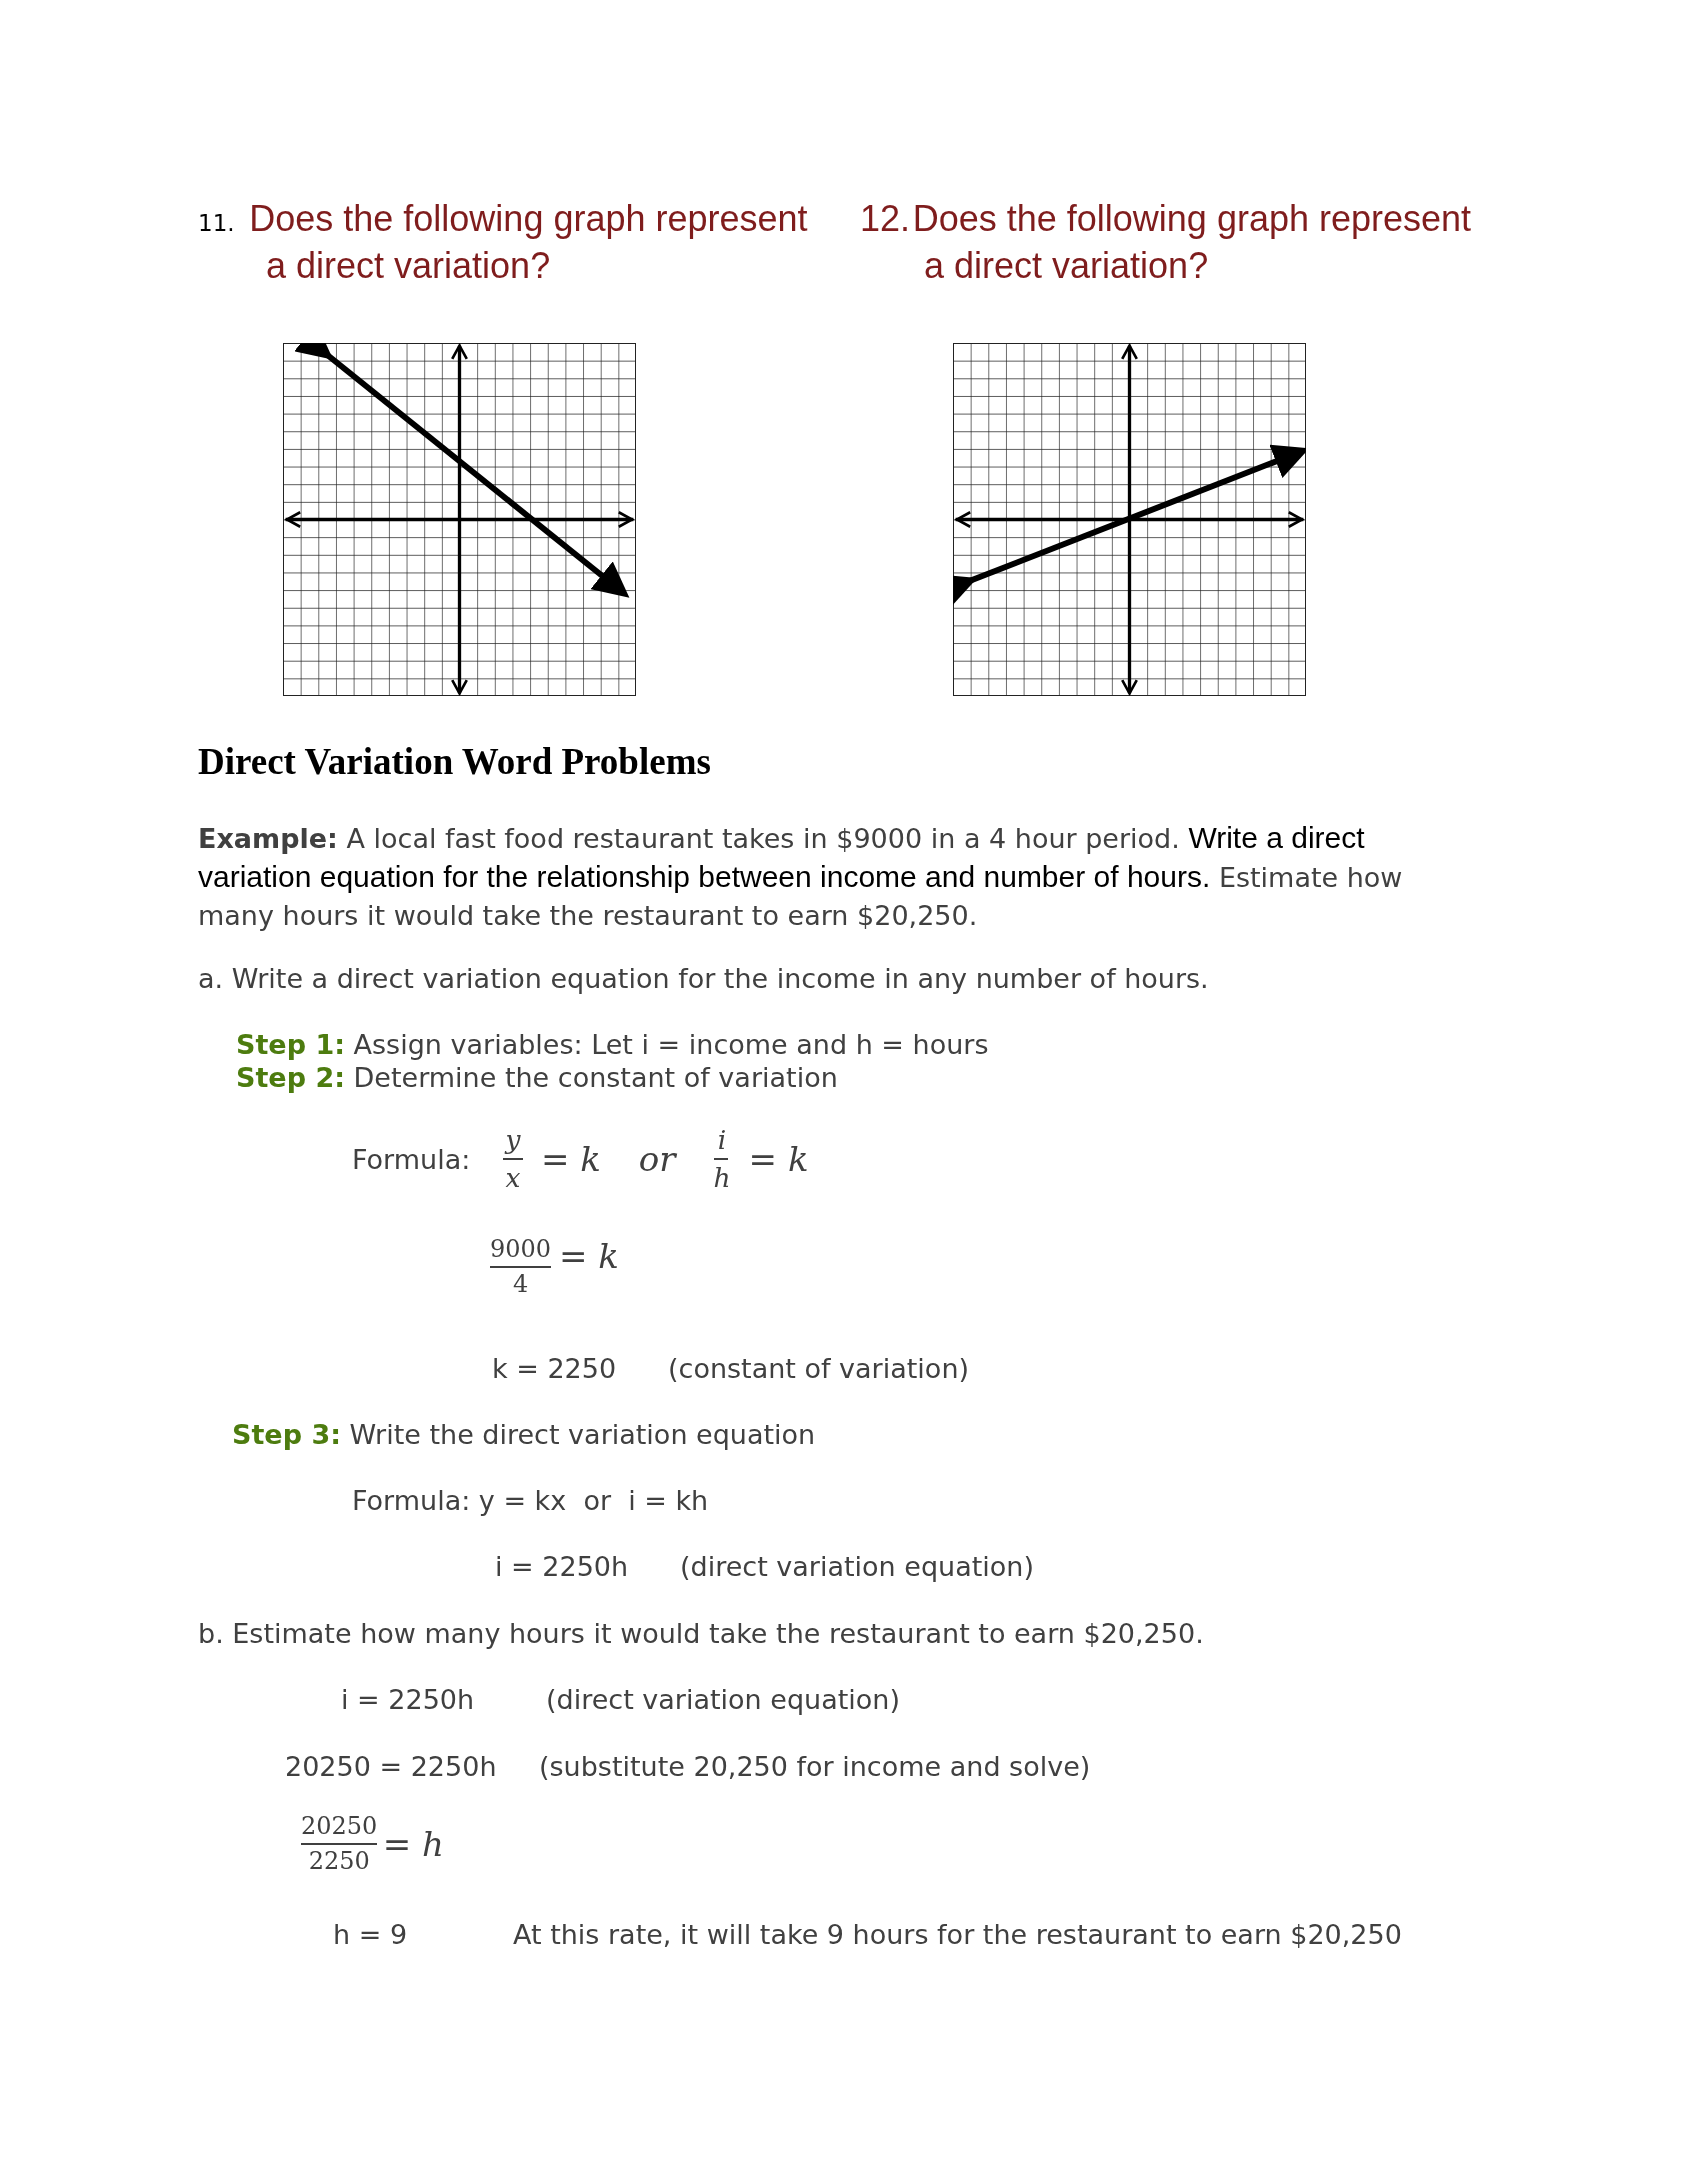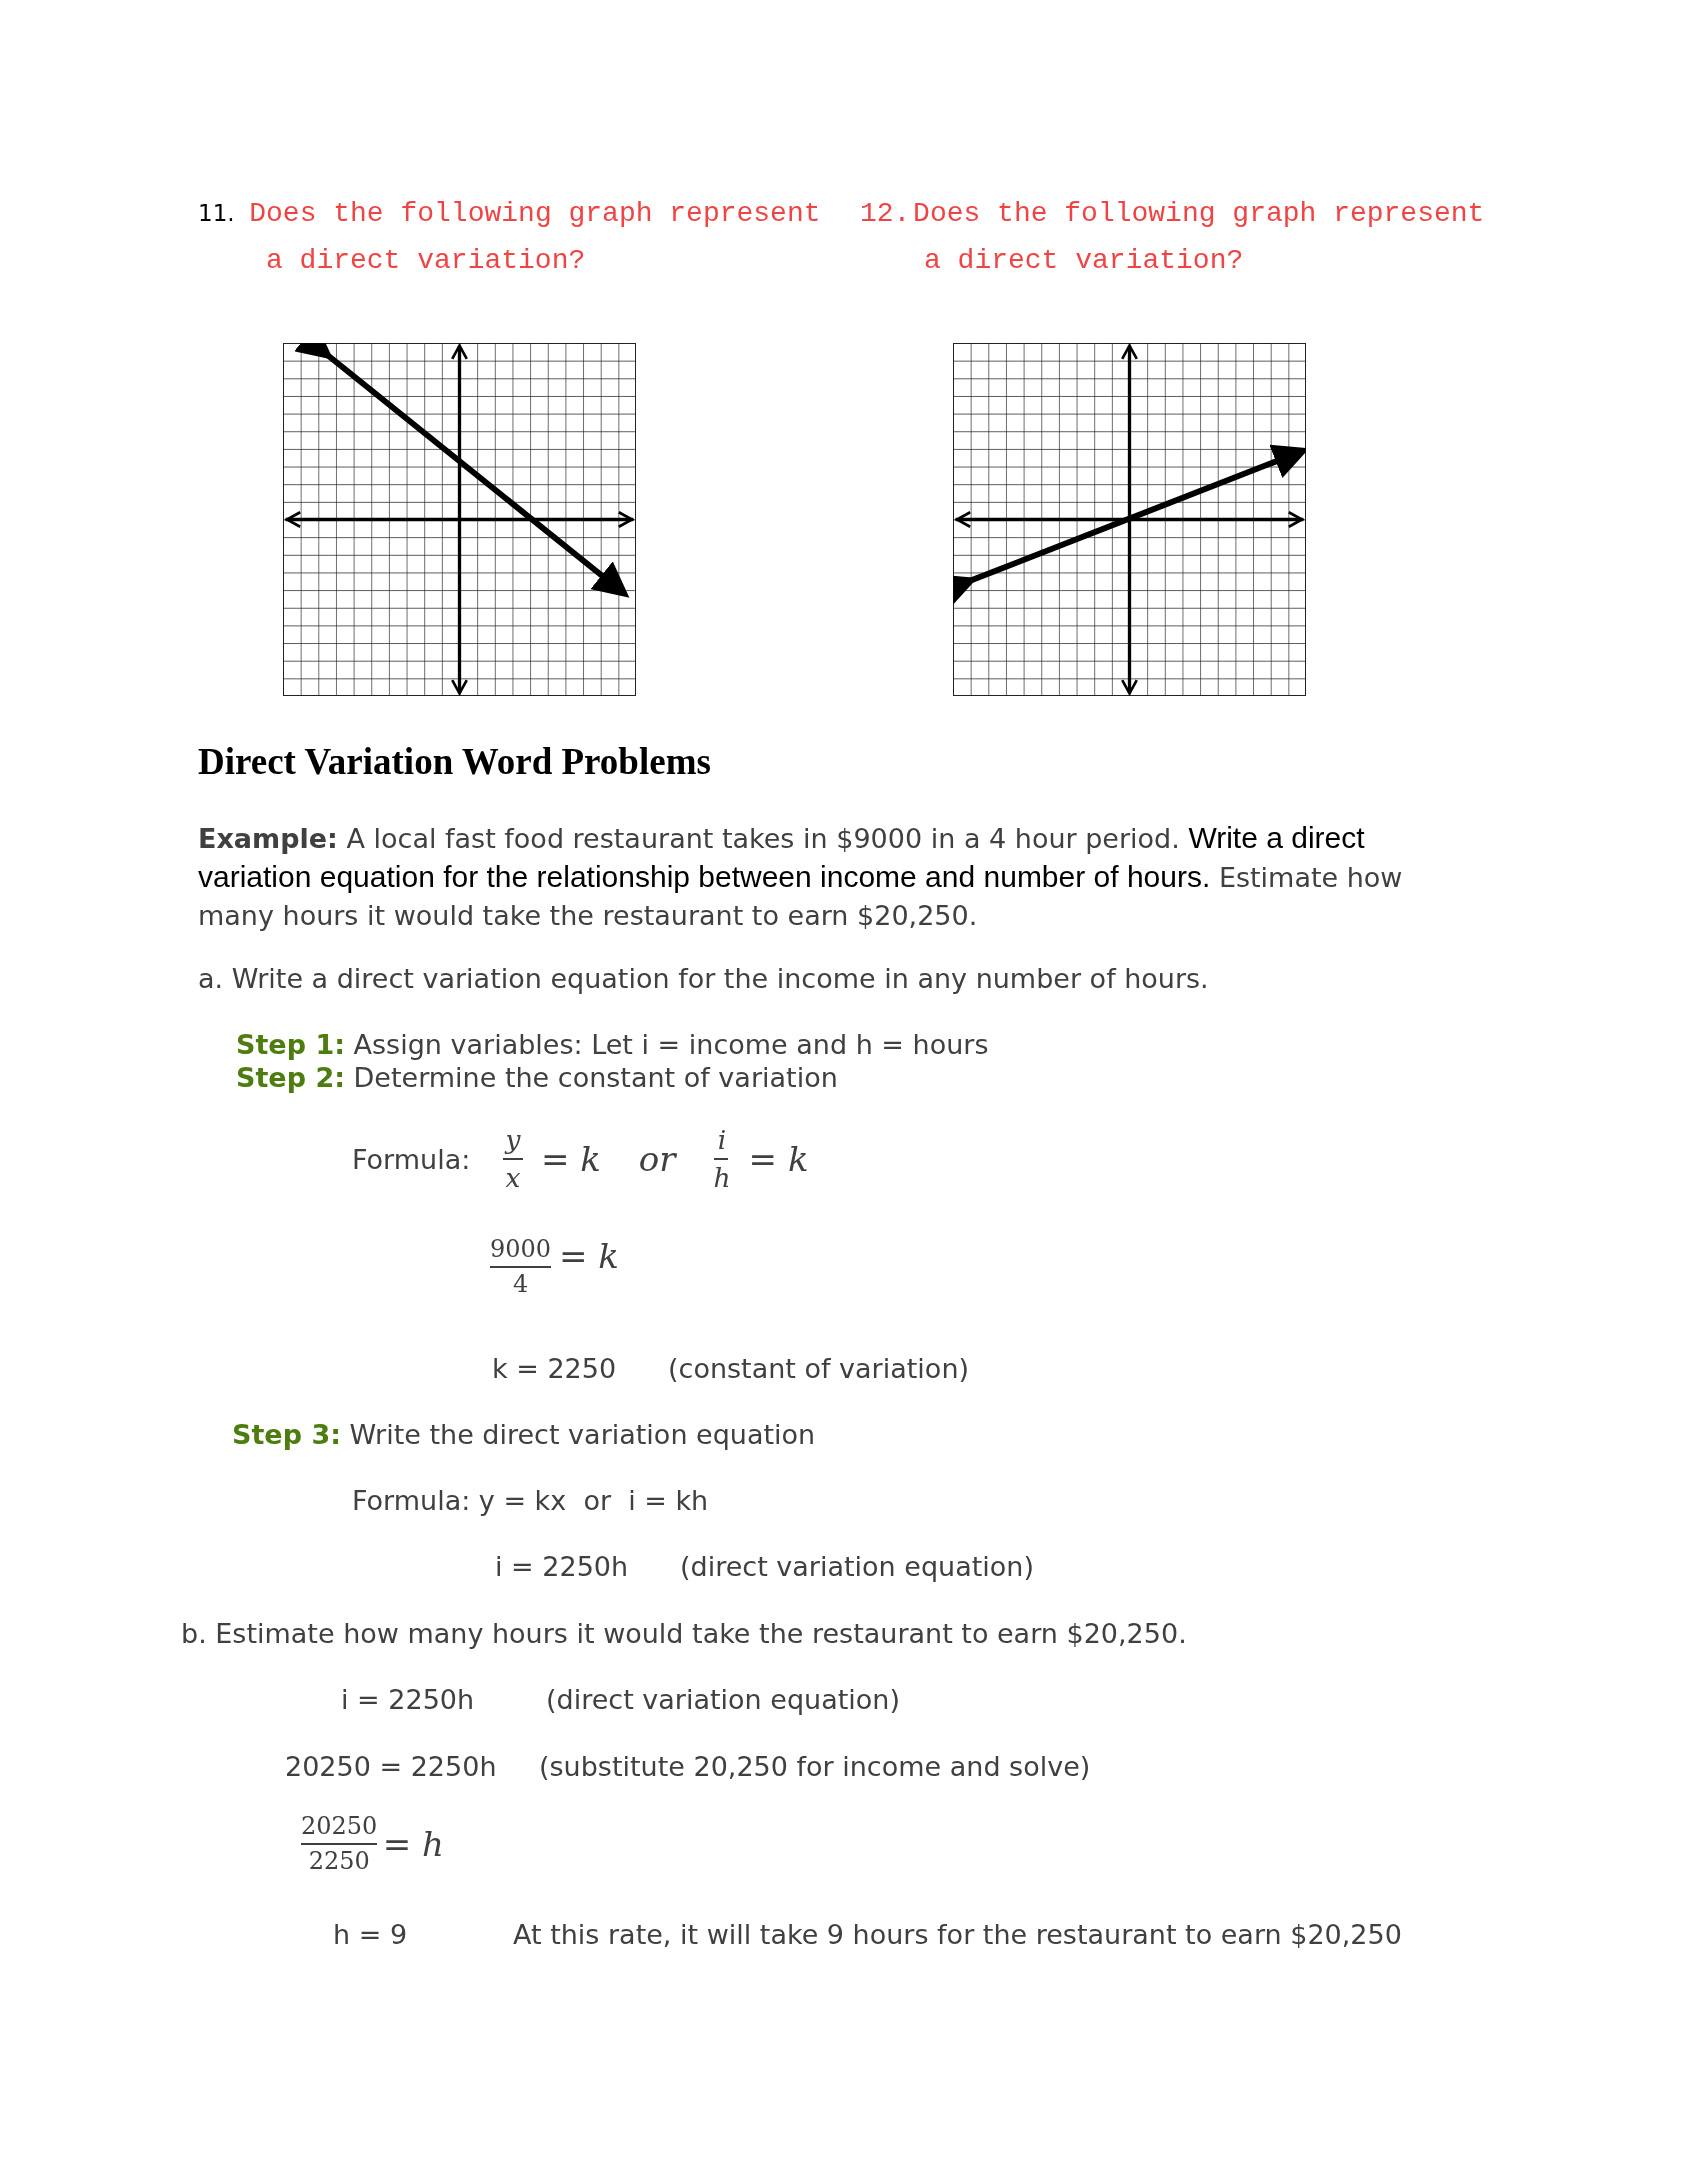--- a/index.html
+++ b/index.html
@@ -1,18 +1,18 @@
 <!DOCTYPE html>
 <html style="font-size:10.6px"><head>
 <meta charset="utf-8">
 <style>
   html, body { margin:0; padding:0; background:#ffffff; }
   body { width:1687px; height:2183px; position:relative; overflow:hidden; }
   .abs { position:absolute; white-space:nowrap; }
-  .q { font-family:Liberation Mono, monospace; font-size:28px; color:#ef4444; }
+  .q { font-family:Liberation Sans, sans-serif; font-size:36px; color:#7f1d1d; }
   .qnum { font-family:"DejaVu Sans", sans-serif; font-size:23px; color:#000; }
   .graph { position:absolute; width:353px; height:353px; }
   .h2 { font-family:"Liberation Serif", serif; font-weight:bold; font-size:37px; color:#000; }
   .t { font-family:"DejaVu Sans", sans-serif; font-size:27px; color:#404040; }
   .t b { color:#4d7c0f; }
   .para { position:absolute; left:198px; top:819px; width:1257px; font-family:"DejaVu Sans", sans-serif; font-size:27px; line-height:38px; color:#404040; }
   .para .bl { font-family:"Liberation Sans", sans-serif; font-size:30px; color:#000; }
   .math { font-family:"DejaVu Serif", serif; font-style:italic; color:#404040; }
   .frac { display:inline-flex; flex-direction:column; align-items:center; vertical-align:middle; font-family:"DejaVu Serif", serif; color:#404040; }
   .frac .num, .frac .den { line-height:1.15; }
@@ -127,21 +127,21 @@
 <div class="abs t" style="left:232px; top:1419px;">
   <b>Step 3:</b>
   <span>Write the direct variation equation</span>
 </div>
 
 <div class="abs t" style="left:352px; top:1485px; white-space:pre;">Formula: y = kx  or  i = kh</div>
 
 <div class="abs t" style="left:495px; top:1551px;">i = 2250h</div>
 <div class="abs t" style="left:680px; top:1551px;">(direct variation equation)</div>
 
-<div class="abs t" style="left:181px; top:1618px;">b. Estimate how many hours it would take the restaurant to earn $20,250.</div>
+<div class="abs t" style="left:198px; top:1618px;">b. Estimate how many hours it would take the restaurant to earn $20,250.</div>
 
 <div class="abs t" style="left:341px; top:1684px;">i = 2250h</div>
 <div class="abs t" style="left:546px; top:1684px;">(direct variation equation)</div>
 
 <div class="abs t" style="left:265px; top:1751px;margin-left:20px;">20250 = 2250h</div>
 <div class="abs t" style="left:539px; top:1751px;">(substitute 20,250 for income and solve)</div>
 
 <div class="abs" style="left:265px; top:1813px; display:flex; align-items:center; gap:5.3px;">
   <span class="frac" style="font-size:24px;margin-left:36px;">
     <span class="num">20250</span>

